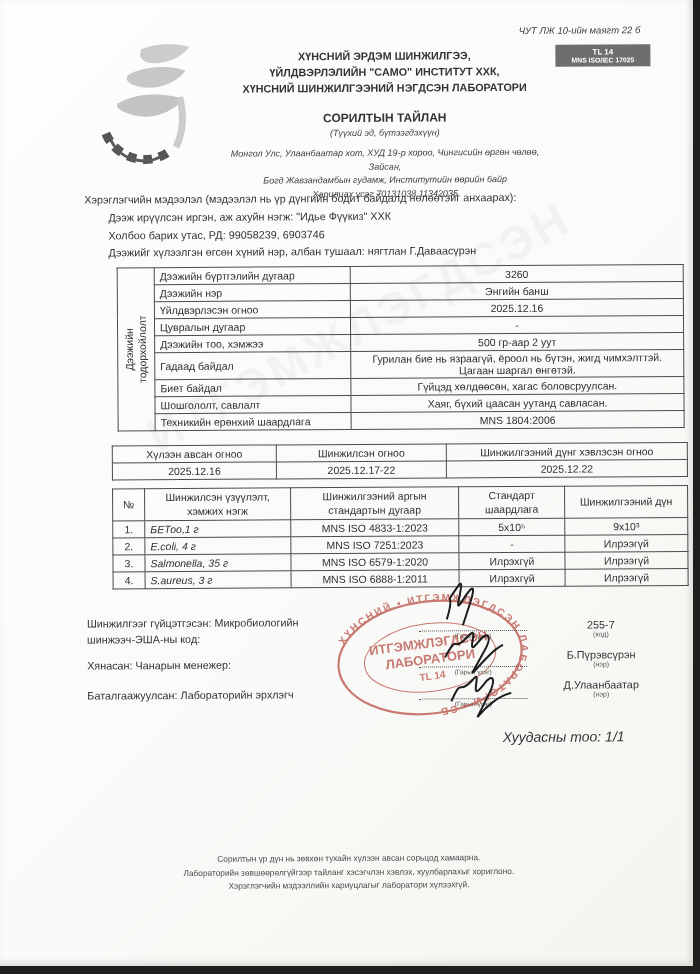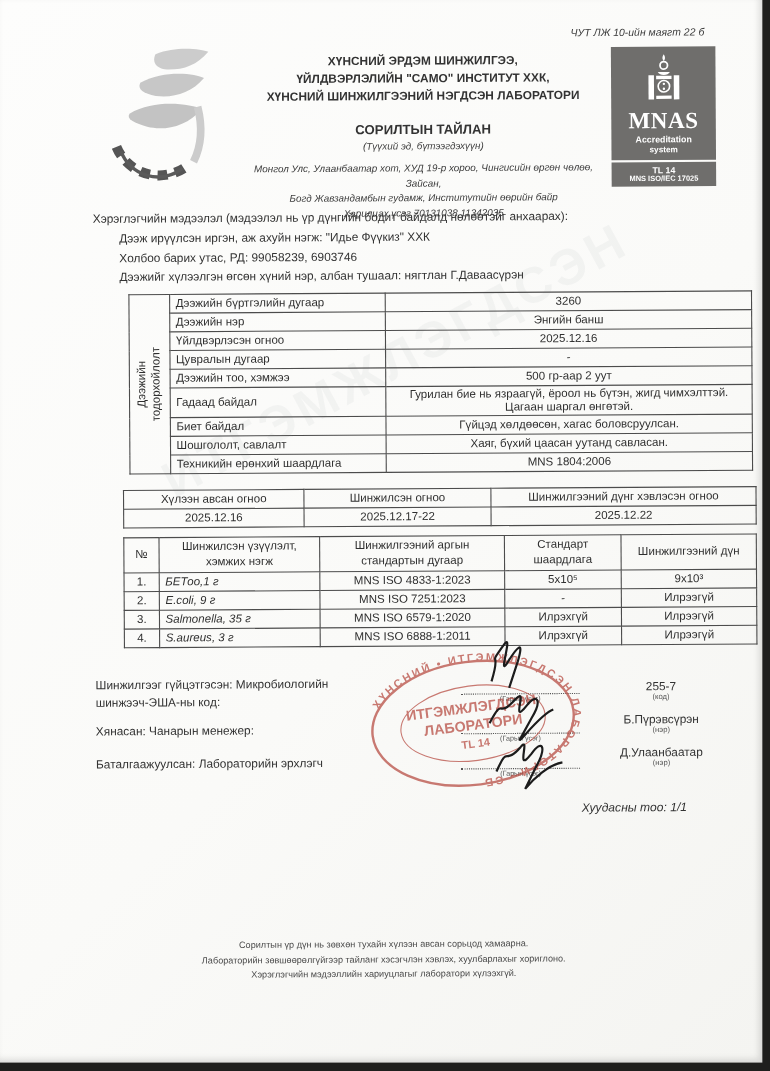--- a/index.html
+++ b/index.html
@@ -83,21 +83,21 @@
   .sig-line { position:absolute; width:108px; text-align:center; }
   .sig-dots { border-bottom:1.5px dotted #555; height:12px; }
   .sig-cap { font-size:6.5px; color:#555; margin-top:1px; }
   .so-value { position:absolute; width:96px; text-align:center; }
   .so-value .v { font-size:10.8px; }
   .so-value .s { font-size:7px; color:#555; }
 
   .stamp-wrap { position:absolute; left:238px; top:-22px; width:210px; height:145px; pointer-events:none; }
   .scribbles { position:absolute; left:300px; top:-28px; width:180px; height:150px; pointer-events:none; }
 
-  .page-count { position:absolute; top:730px; right:70px; font-style:italic; font-size:11px; color:#333; }
+  .page-count { position:absolute; top:730px; right:70px; font-style:italic; font-size:14px; color:#333; }
 
   .footer { position:absolute; top:852px; left:40px; right:40px; text-align:center; font-size:8.3px; line-height:1.65; color:#4a4a4a; }
 
   .watermark {
     position:absolute; top:300px; left:60px; width:600px;
     transform:rotate(-28deg);
     font-size:46px; font-weight:bold; color:#8a9096; opacity:0.07;
     text-align:center; letter-spacing:4px; pointer-events:none;
     white-space:nowrap;
   }
@@ -131,37 +131,20 @@
       <div class="org-line">ХҮНСНИЙ ШИНЖИЛГЭЭНИЙ НЭГДСЭН ЛАБОРАТОРИ</div>
       <div class="report-title">СОРИЛТЫН ТАЙЛАН</div>
       <div class="report-subtitle">(Түүхий эд, бүтээгдэхүүн)</div>
       <div class="address">
         <div>Монгол Улс, Улаанбаатар хот, ХУД 19-р хороо, Чингисийн өргөн чөлөө, Зайсан,</div>
         <div>Богд Жавзандамбын гудамж, Институтийн өөрийн байр</div>
         <div><span>Харилцах үсэг </span><span class="underline">70131038,11342035</span></div>
       </div>
     </div>
     <div class="mnas">
-      <div class="mnas-box">
-        <svg width="40" height="44" viewBox="0 0 40 44">
-          <path d="M20,1 C22,4 21,6 20,7 C19,6 18,4 20,1 Z" fill="#ffffff"></path>
-          <circle cx="20" cy="11" r="3.4" fill="none" stroke="#ffffff" stroke-width="1.6"></circle>
-          <path d="M14.5,17 A6,4.5 0 0,0 25.5,17 Z" fill="#ffffff"></path>
-          <rect x="6" y="20" width="5" height="22" fill="#ffffff"></rect>
-          <rect x="29" y="20" width="5" height="22" fill="#ffffff"></rect>
-          <rect x="13" y="20.5" width="14" height="3" fill="#ffffff"></rect>
-          <circle cx="20" cy="30" r="5.2" fill="none" stroke="#ffffff" stroke-width="1.5"></circle>
-          <circle cx="20" cy="27.8" r="1.1" fill="#ffffff"></circle>
-          <circle cx="20" cy="32.2" r="1.1" fill="#ffffff"></circle>
-          <rect x="13" y="38.5" width="14" height="3" fill="#ffffff"></rect>
-        </svg>
-        <div class="mnas-name">MNAS</div>
-        <div class="mnas-sub1">Accreditation</div>
-        <div class="mnas-sub2">system</div>
-      </div>
       <div class="mnas-bar">
         <div class="mnas-cert1">TL 14</div>
         <div class="mnas-cert2">MNS ISO/IEC 17025</div>
       </div>
     </div>
   </div>
 
   <div class="customer">
     <div>Хэрэглэгчийн мэдээлэл (мэдээлэл нь үр дүнгийн бодит байдалд нөлөөтэйг анхаарах):</div>
     <div class="ind">Дээж ирүүлсэн иргэн, аж ахуйн нэгж: "Идье Фүүкиз" ХХК</div>
@@ -239,21 +222,21 @@
       </tr>
       <tr>
         <td>1.</td>
         <td class="name">БЕТоо,1 г</td>
         <td>MNS ISO 4833-1:2023</td>
         <td>5x10⁵</td>
         <td>9x10³</td>
       </tr>
       <tr>
         <td>2.</td>
-        <td class="name it">E.coli, 9 г</td>
+        <td class="name it">E.coli, 4 г</td>
         <td>MNS ISO 7251:2023</td>
         <td>-</td>
         <td>Илрээгүй</td>
       </tr>
       <tr>
         <td>3.</td>
         <td class="name it">Salmonella, 35 г</td>
         <td>MNS ISO 6579-1:2020</td>
         <td>Илрэхгүй</td>
         <td>Илрээгүй</td>

